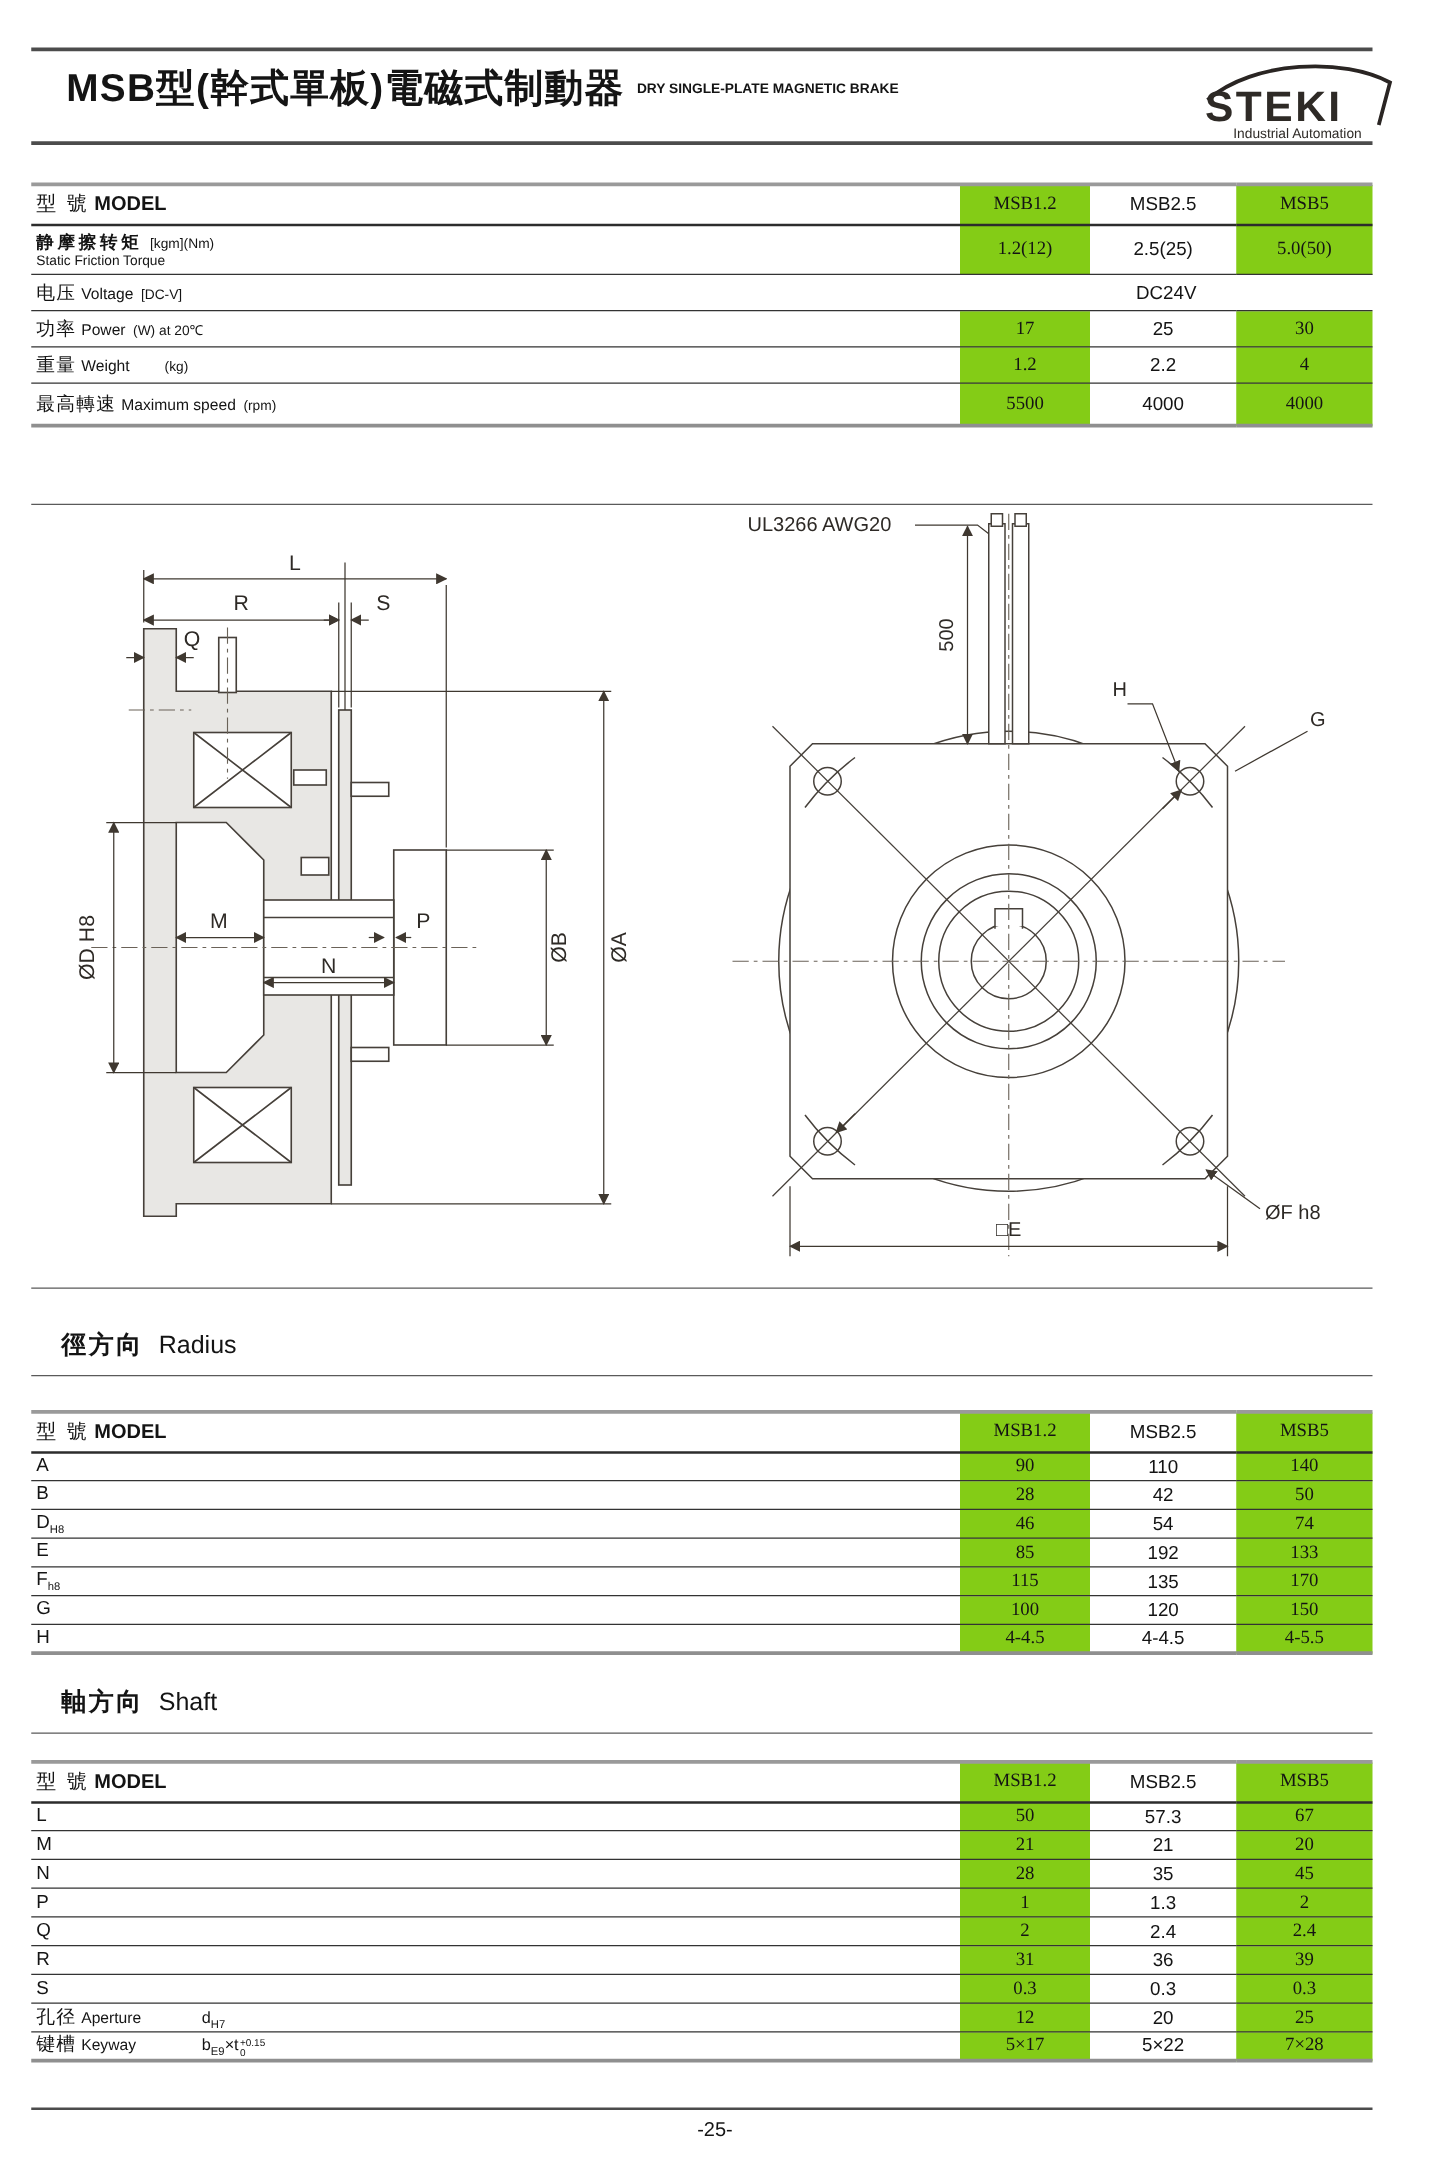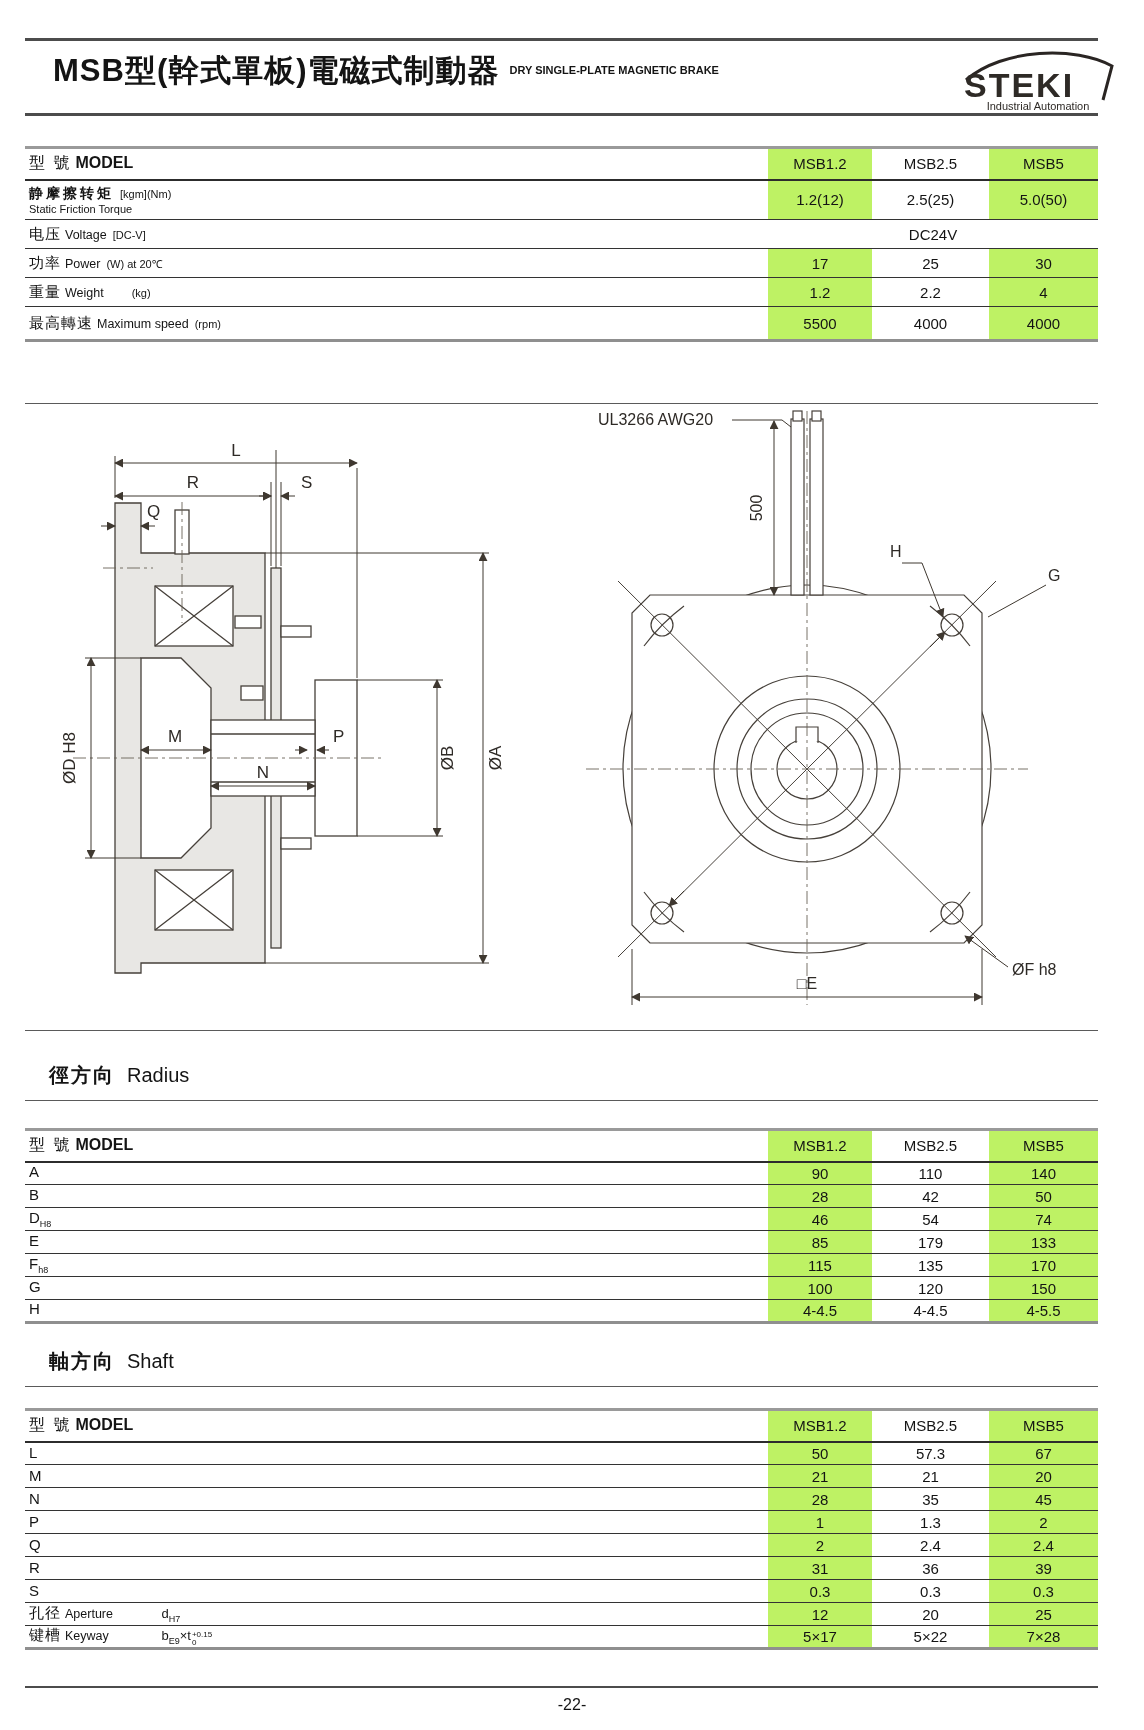--- a/index.html
+++ b/index.html
@@ -13,21 +13,21 @@
   .title-zh{font-size:31px;font-weight:bold;letter-spacing:1px;}
   .title-en{font-size:11px;font-weight:bold;margin-left:10px;vertical-align:7px;letter-spacing:0px;}
   .logo{position:absolute;left:948px;top:42px;}
 
   
   table.dtable{position:absolute;left:25px;border-collapse:collapse;table-layout:fixed;width:1073px;
                border-top:3px solid #9a9a9a;border-bottom:3px solid #8f8f8f;}
   table.dtable td{padding:0 4px;vertical-align:middle;}
   table.dtable tr{border-bottom:1px solid #333;}
   table.dtable tr.hd{border-bottom:2px solid #2c2c2c;}
-  .c1,.c3{background:#bef264;}
+  .c1,.c3{background:#84cc16;font-family:Liberation Serif, serif;}
   .val{text-align:center;font-size:15px;}
   .mzh{font-size:16px;letter-spacing:2px;}
   .men{font-size:16px;margin-left:4px;font-weight:bold;}
   .lzh{font-size:15px;letter-spacing:1px;}
   .bzh{font-size:14px;font-weight:bold;letter-spacing:3px;}
   .len{font-size:12.5px;margin-left:4px;}
   .lunit{font-size:11px;margin-left:6px;}
   .l2{font-size:11px;line-height:11px;margin-top:1px;}
   .sym{font-size:15px;}
   sub.s8{font-size:9px;}
@@ -275,21 +275,21 @@
     </tr>
     <tr style="height:23px;">
       <td><span class="sym">D</span><sub class="s8">H8</sub></td>
       <td class="val c1">46</td>
       <td class="val c2">54</td>
       <td class="val c3">74</td>
     </tr>
     <tr style="height:23px;">
       <td><span class="sym">E</span><sub class="s8"></sub></td>
       <td class="val c1">85</td>
-      <td class="val c2">179</td>
+      <td class="val c2">192</td>
       <td class="val c3">133</td>
     </tr>
     <tr style="height:23px;">
       <td><span class="sym">F</span><sub class="s8">h8</sub></td>
       <td class="val c1">115</td>
       <td class="val c2">135</td>
       <td class="val c3">170</td>
     </tr>
     <tr style="height:23px;">
       <td><span class="sym">G</span><sub class="s8"></sub></td>
@@ -385,15 +385,15 @@
             </span>
       </td>
       <td class="val c1">5×17</td>
       <td class="val c2">5×22</td>
       <td class="val c3">7×28</td>
     </tr>
   </tbody>
     </table>
 
   <div class="hr" style="top:1686px;height:2px;"></div>
-  <div class="pagenum">-22-</div>
+  <div class="pagenum">-25-</div>
 
 </div>
 
 </body></html>

